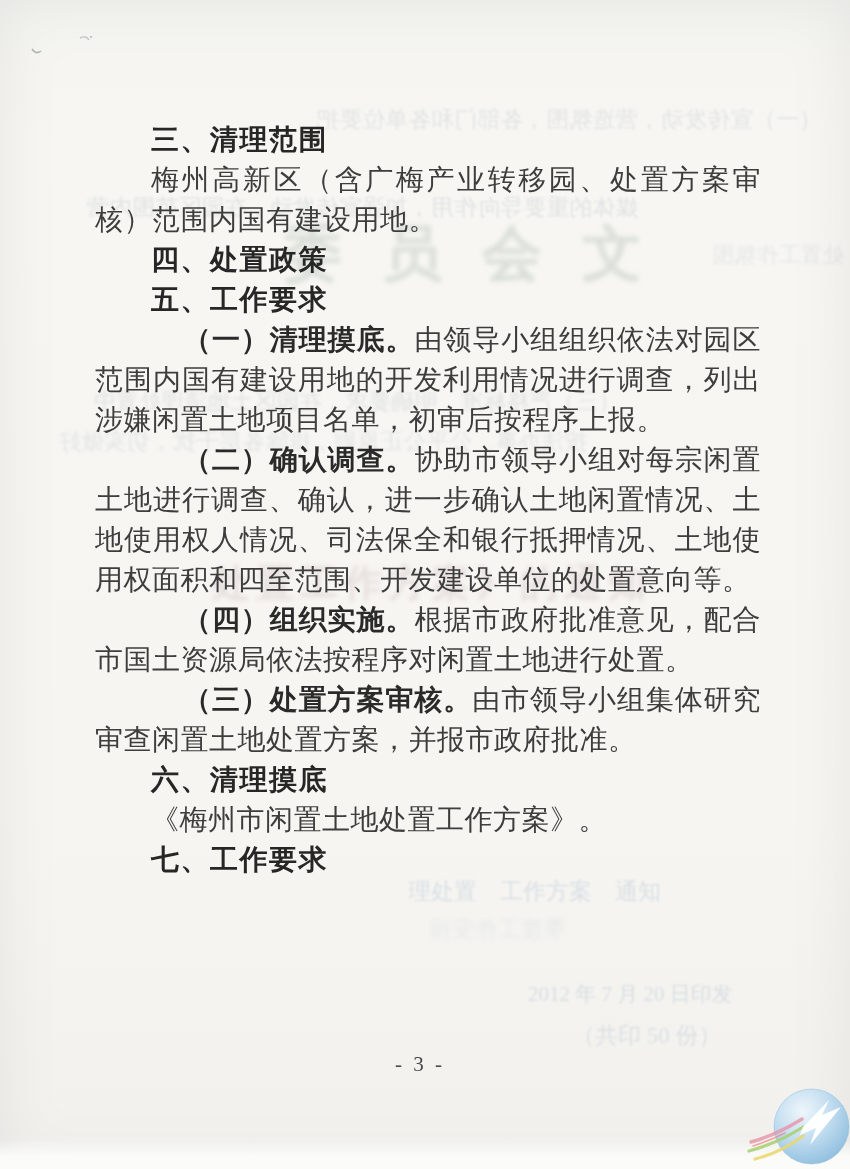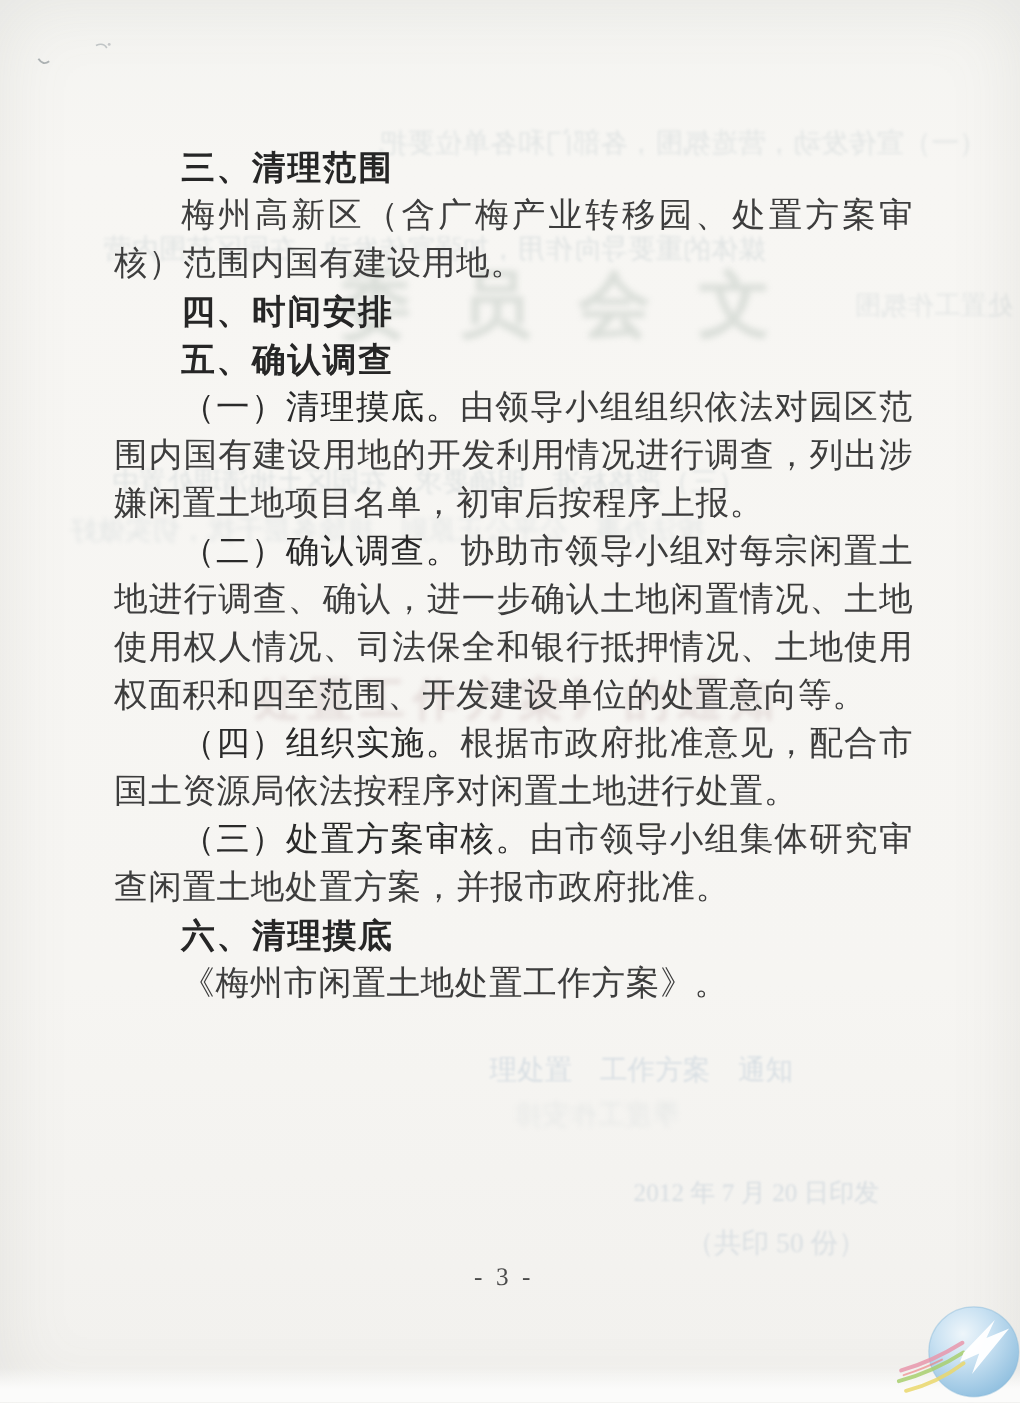--- a/index.html
+++ b/index.html
@@ -13,21 +13,21 @@
   .content{
     position:absolute;left:95px;top:120px;width:666px;
     font-size:28px;line-height:40px;color:#3d3d3d;
     text-align:justify;letter-spacing:.5px;
   }
   .content p{margin:0;text-indent:2em;}
   .content p.h{
     font-family:"Liberation Sans","DejaVu Sans",sans-serif;
     font-weight:700;color:#262626;letter-spacing:1.5px;
   }
-  .content p .lead{font-weight:400;color:#2a2a2a;}
+  .content p .lead{font-weight:700;color:#2a2a2a;margin-left:32px;}
   .page-number{
     position:absolute;left:395px;top:1052px;
     font-size:21px;letter-spacing:3px;color:#4a4a4a;
   }
   
   .ghost{
     position:absolute;white-space:nowrap;pointer-events:none;
     color:#93a5ad;font-family:"Liberation Serif","DejaVu Serif",serif;
   }
   .mirror{transform:scaleX(-1);}
@@ -71,28 +71,29 @@
 
   <svg class="pen-marks" width="70" height="26" viewBox="0 0 70 26">
     <path d="M4 16 q4 6 9 2" stroke="#9aa0a3" stroke-width="1.6" fill="none" opacity=".8"></path>
     <path d="M52 5 q6 -3 9 2" stroke="#aab0b3" stroke-width="1.4" fill="none" opacity=".7"></path>
     <circle cx="63" cy="4" r="1.2" fill="#b0b4b6" opacity=".7"></circle>
   </svg>
 
   <div class="content">
     <p class="h">三、清理范围</p>
     <p>梅州高新区（含广梅产业转移园、处置方案审核）范围内国有建设用地。</p>
-    <p class="h">四、时间安排</p>
-    <p class="h">五、确认调查</p>
+    <p class="h">四、处置政策</p>
+    <p class="h">五、工作要求</p>
     <p><span class="lead">（一）清理摸底。</span><span>由领导小组组织依法对园区范围内国有建设用地的开发利用情况进行调查，列出涉嫌闲置土地项目名单，初审后按程序上报。</span></p>
     <p><span class="lead">（二）确认调查。</span><span>协助市领导小组对每宗闲置土地进行调查、确认，进一步确认土地闲置情况、土地使用权人情况、司法保全和银行抵押情况、土地使用权面积和四至范围、开发建设单位的处置意向等。</span></p>
     <p><span class="lead">（四）组织实施。</span><span>根据市政府批准意见，配合市国土资源局依法按程序对闲置土地进行处置。</span></p>
     <p><span class="lead">（三）处置方案审核。</span><span>由市领导小组集体研究审查闲置土地处置方案，并报市政府批准。</span></p>
     <p class="h">六、清理摸底</p>
     <p>《梅州市闲置土地处置工作方案》。</p>
+    <p class="h">七、工作要求</p>
   </div>
 
   <div class="page-number">- 3 -</div>
 
   <div class="edge-bottom"></div>
 
   <svg class="logo" width="110" height="87" viewBox="0 0 110 87">
     <defs>
       <radialGradient id="sph" cx="38%" cy="30%" r="78%">
         <stop offset="0%" stop-color="#eef6fb"></stop>

